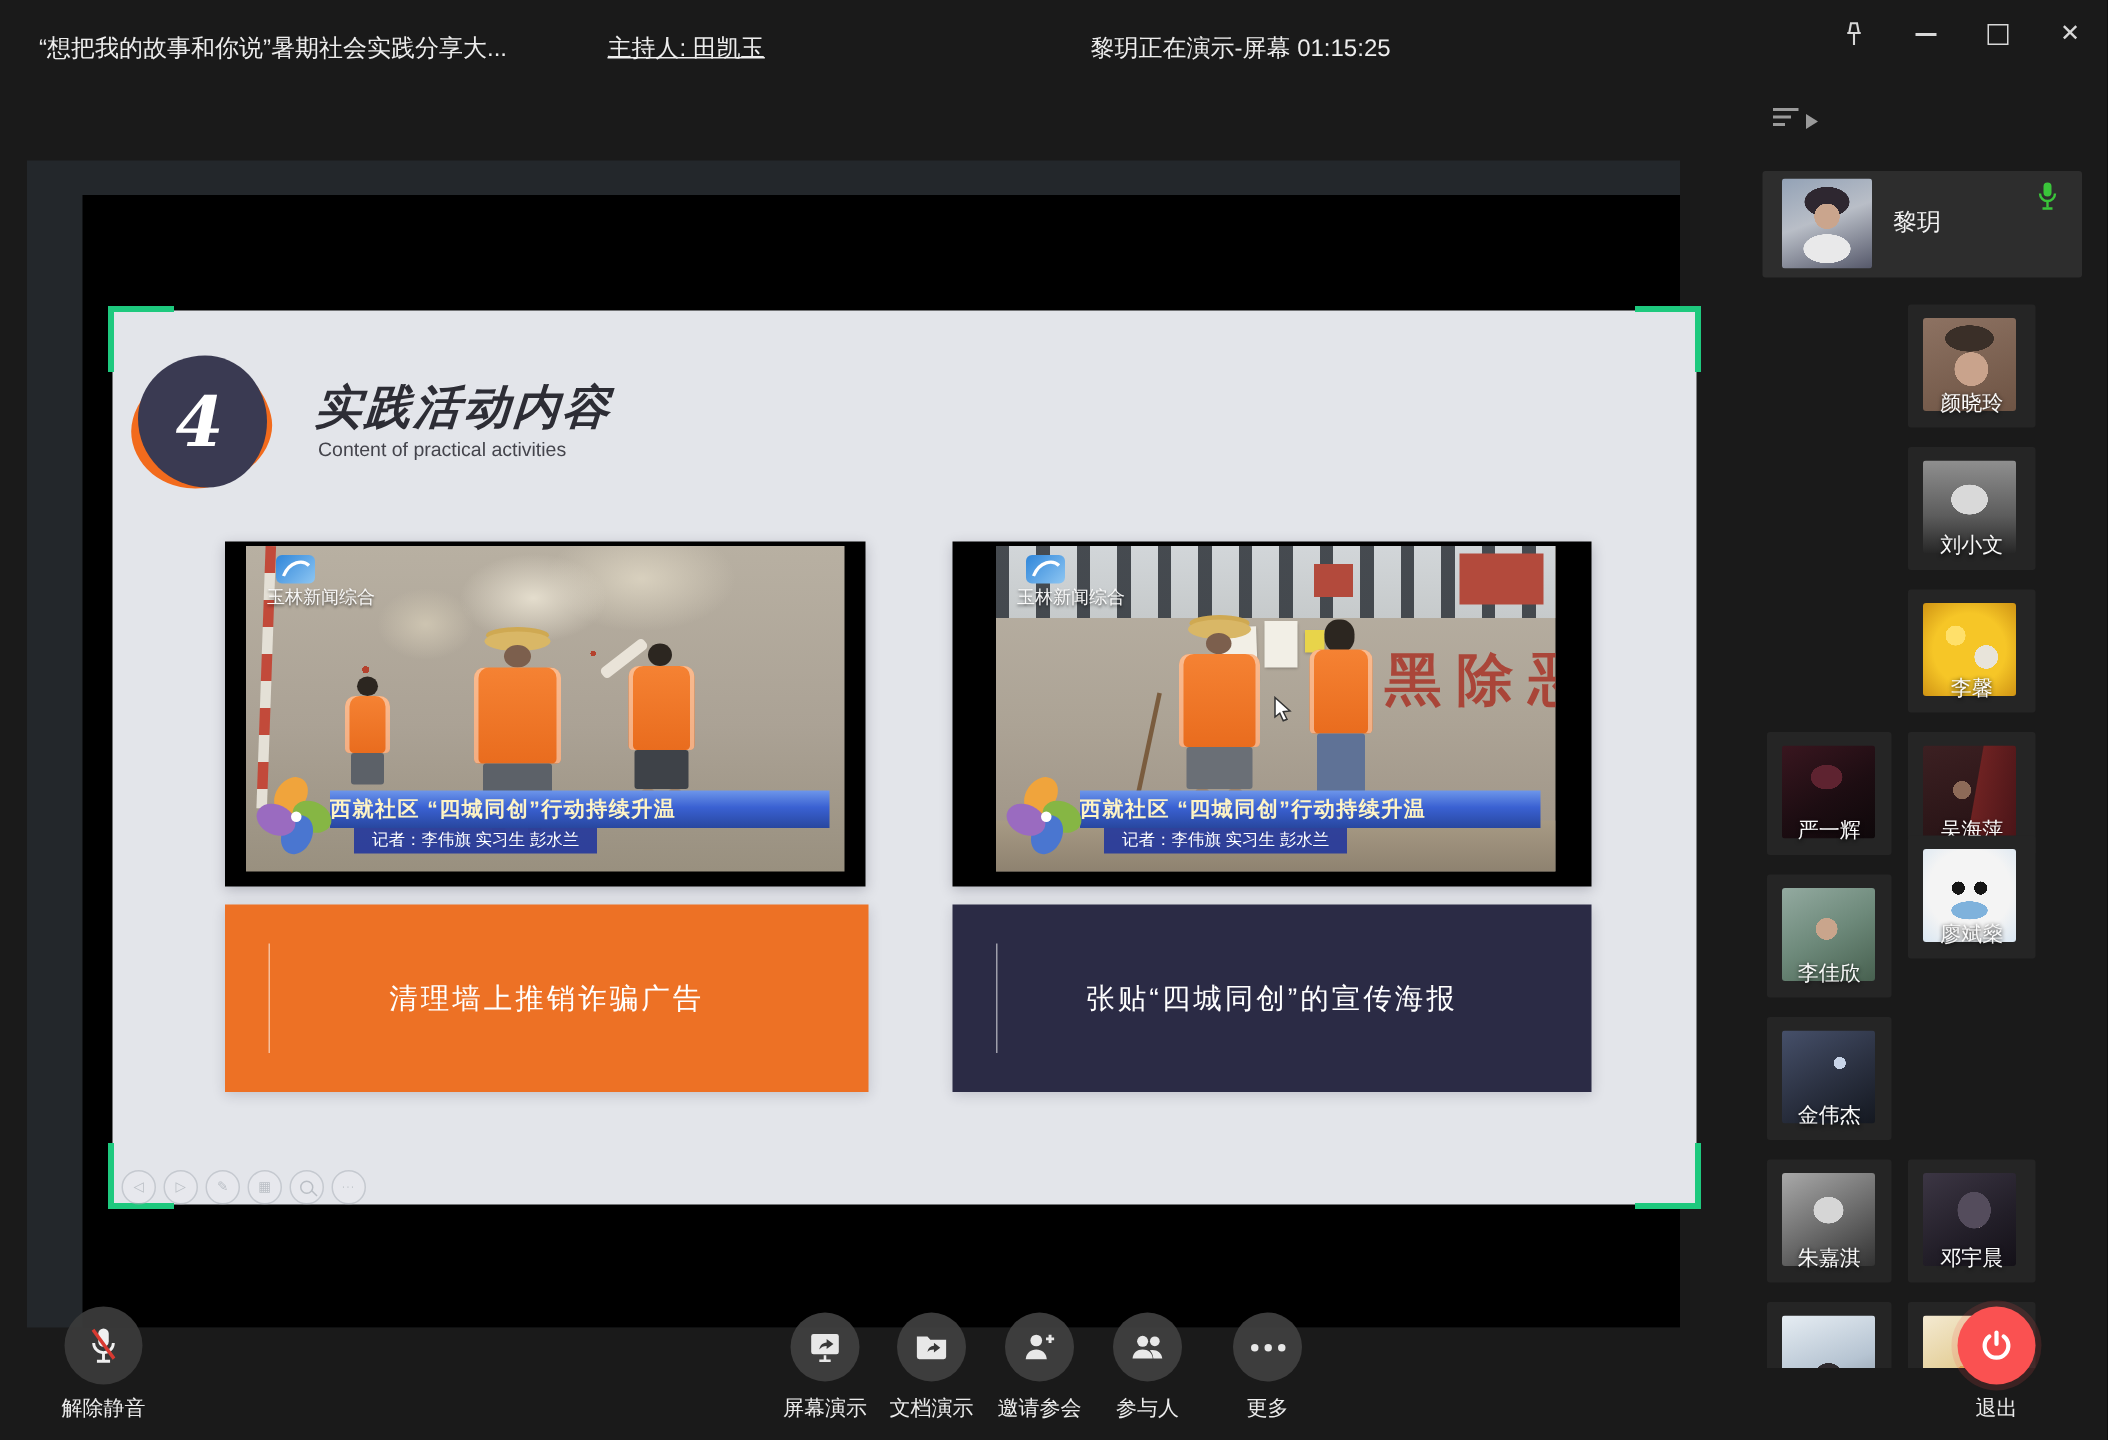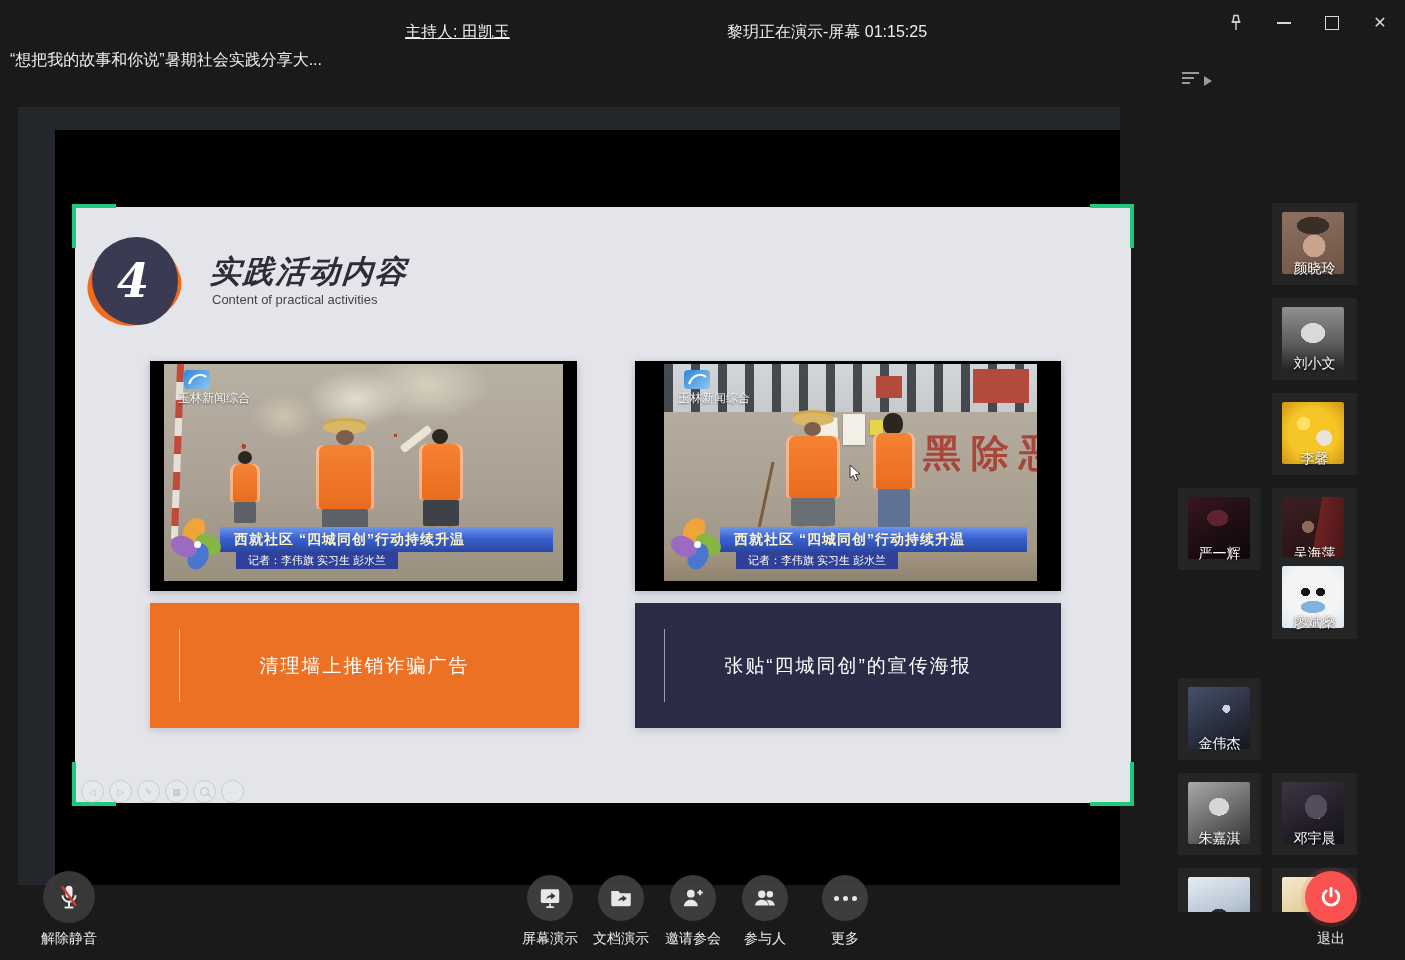--- a/index.html
+++ b/index.html
@@ -2,21 +2,21 @@
 <html><head>
 <meta charset="utf-8">
 <style>
   html,body{margin:0;padding:0;background:#101010;}
   body{font-family:"Liberation Sans","DejaVu Sans",sans-serif;-webkit-font-smoothing:antialiased;}
   #stage{position:relative;width:1405px;height:960px;background:#1a1a1a;overflow:hidden;}
 
   
   #titlebar{position:absolute;left:0;top:0;width:1405px;height:64px;background:#1a1a1a;}
   .tb-text{position:absolute;top:22px;color:#ededed;font-size:16px;white-space:nowrap;}
-  #tb-title{left:10px;margin-top:28px;}
+  #tb-title{left:26px;}
   #tb-host{left:405px;text-decoration:underline;}
   #tb-status{left:727px;}
   #win-controls{position:absolute;right:10px;top:8px;display:flex;gap:18px;}
   .win-btn{width:30px;height:30px;display:flex;align-items:center;justify-content:center;color:#d8d8d8;}
   .min-glyph{width:14px;height:2px;background:#d8d8d8;}
   .max-glyph{width:12px;height:12px;border:1.6px solid #d8d8d8;}
   .close-glyph{font-size:16px;line-height:16px;color:#d8d8d8;}
 
   
   #share-region{position:absolute;left:18px;top:107px;width:1102px;height:778px;background:#23272b;}
@@ -63,21 +63,21 @@
 
   .person{position:absolute;}
   .p-head{position:absolute;background:#7c5f4d;border-radius:50%;}
   .p-head.dark{background:#2c2620;}
   .p-hat{position:absolute;background:#d9b766;border-radius:50%;box-shadow:0 -4px 0 -1px #cfa952;}
   .p-arm{position:absolute;background:#e9e3d8;border-radius:3px;}
   .p-vest{position:absolute;background:linear-gradient(180deg,#f58233,#e96c1e);border-radius:7px 7px 3px 3px;box-shadow:inset 3px 0 0 rgba(255,255,255,.45),inset -3px 0 0 rgba(255,255,255,.45);}
   .p-legs{position:absolute;border-radius:2px;}
 
   .news-bar{position:absolute;left:0;right:0;bottom:6px;height:48px;}
-  .news-main{position:absolute;left:56px;right:10px;top:0;height:25px;background:linear-gradient(180deg,#6d96ea 0%,#3a61d2 45%,#28479f 100%);color:#fdf3c4;font-size:14px;font-weight:bold;line-height:25px;padding-left:14px;letter-spacing:1px;white-space:nowrap;overflow:hidden;}
+  .news-main{position:absolute;left:56px;right:10px;top:0;height:25px;background:linear-gradient(180deg,#6d96ea 0%,#3a61d2 45%,#28479f 100%);color:#fdf3c4;font-size:14px;font-weight:bold;line-height:25px;letter-spacing:1px;white-space:nowrap;overflow:hidden;}
   .news-sub{position:absolute;left:72px;top:25px;height:17px;background:rgba(35,55,156,.9);color:#fff;font-size:11px;line-height:17px;padding:0 12px;white-space:nowrap;}
   .pinwheel{position:absolute;left:6px;top:-10px;width:54px;height:54px;}
   .petal{position:absolute;width:20px;height:27px;border-radius:50%;}
   .pw-c{position:absolute;left:24px;top:24px;width:7px;height:7px;background:#fff;border-radius:50%;}
   .watermark{position:absolute;top:6px;left:14px;}
   .wm-logo{width:26px;height:19px;border-radius:4px;background:linear-gradient(135deg,#2f86da,#8ec6f2);position:relative;margin-left:6px;}
   .wm-logo svg{position:absolute;left:1px;top:1px;}
   .wm-text{color:rgba(255,255,255,.95);font-size:12px;text-shadow:0 1px 2px rgba(0,0,0,.6);margin-top:1px;white-space:nowrap;}
   .cursor{position:absolute;}
 
@@ -304,40 +304,56 @@
     </div>
   </div>
 
   <div id="participants">
     <div id="collapse">
       <div class="ln l1"></div>
       <div class="ln l2"></div>
       <div class="ln l3"></div>
       <div class="tri"></div>
     </div>
+    <div id="speaker-card">
+      <div class="sp-avatar av-speaker"></div>
+      <div class="sp-name">黎玥</div>
+      <div class="sp-mic">
+        <svg width="16" height="22" viewBox="0 0 24 32">
+            <rect x="8" y="2" width="8" height="14" rx="4" fill="#3ac43a"></rect>
+            <path d="M4.5 13a7.5 7.5 0 0 0 15 0" fill="none" stroke="#3ac43a" stroke-width="2.4"></path>
+            <line x1="12" y1="21" x2="12" y2="27" stroke="#3ac43a" stroke-width="2.4"></line>
+            <line x1="7" y1="28" x2="17" y2="28" stroke="#3ac43a" stroke-width="2.4"></line>
+          </svg>
+      </div>
+    </div>
 
     <div class="p-card" style="left:107px;top:143px;width:85px;">
         <div class="g-avatar av-2"></div>
         <div class="g-name">颜晓玲</div>
       </div>
     <div class="p-card" style="left:107px;top:238px;width:85px;">
         <div class="g-avatar av-4"></div>
         <div class="g-name">刘小文</div>
       </div>
     <div class="p-card" style="left:107px;top:333px;width:85px;">
         <div class="g-avatar av-6"></div>
         <div class="g-name">李馨</div>
       </div>
     <div class="p-card" style="left:107px;top:428px;width:85px;">
         <div class="g-avatar av-8"></div>
         <div class="g-name">吴海萍</div>
       </div>
     <div class="p-card" style="left:13px;top:428px;">
         <div class="g-avatar av-7"></div>
         <div class="g-name">严一辉</div>
+      </div>
+    <div class="p-card" style="left:13px;top:523px;">
+        <div class="g-avatar av-9"></div>
+        <div class="g-name">李佳欣</div>
       </div>
     <div class="p-card" style="left:107px;top:497px;width:85px;">
         <div class="g-avatar av-10"></div>
         <div class="g-name">廖斌燊</div>
       </div>
     <div class="p-card" style="left:13px;top:618px;">
         <div class="g-avatar av-11"></div>
         <div class="g-name">金伟杰</div>
       </div>
     <div class="p-card" style="left:13px;top:713px;">

